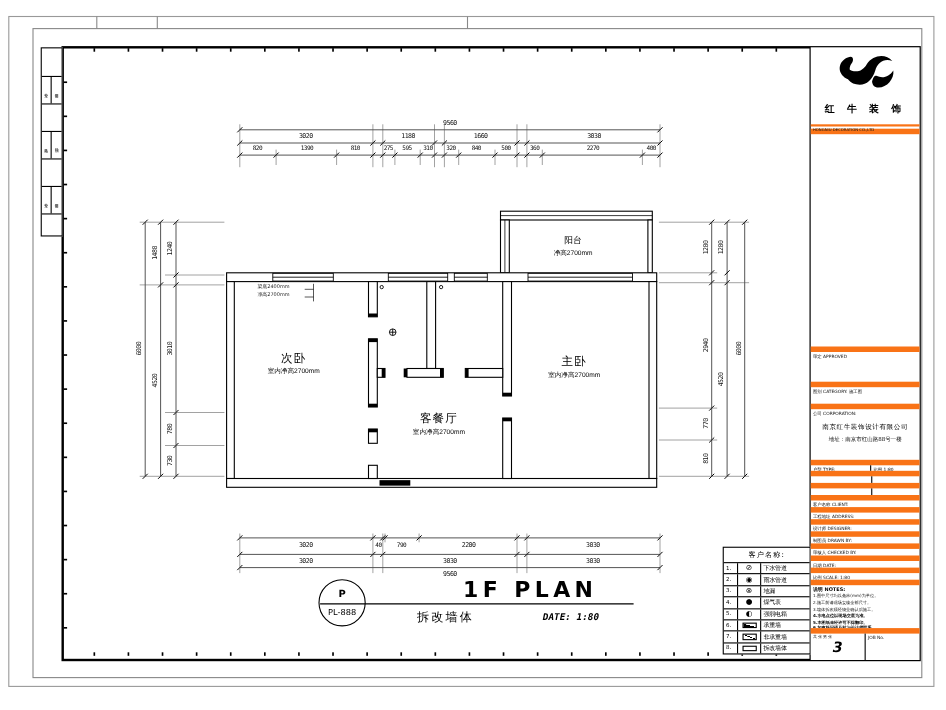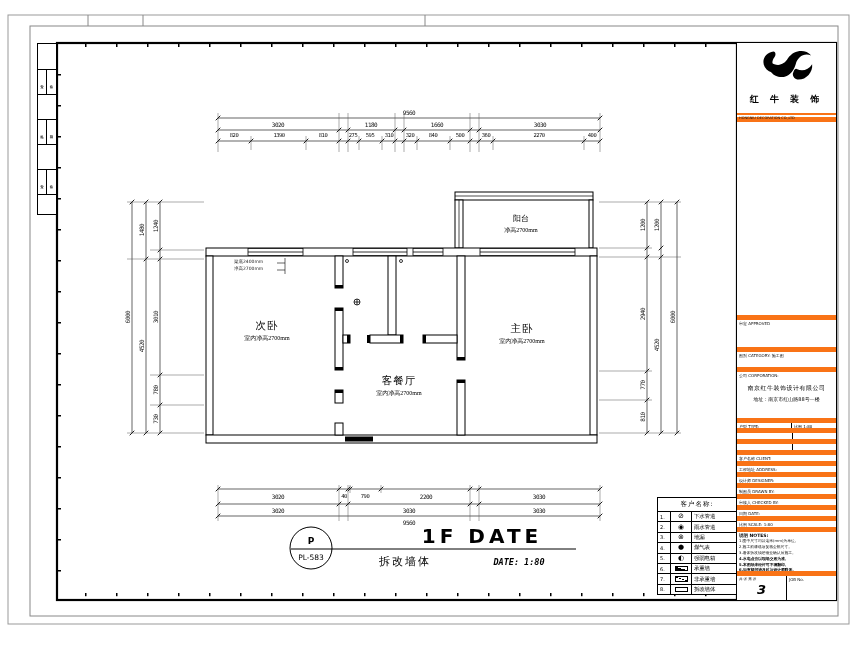--- a/index.html
+++ b/index.html
@@ -1,20 +1,20 @@
 <!DOCTYPE html>
 <html><head>
 <meta charset="utf-8">
 <style>
 *{margin:0;padding:0;box-sizing:border-box}
 html,body{width:860px;height:645px;background:#fff;overflow:hidden}
 body{position:relative;font-family:"DejaVu Sans",sans-serif;color:#000}
 .dim{position:absolute;transform:translate(-50%,-50%);font:6px "DejaVu Sans Mono",monospace;color:#111;white-space:nowrap;letter-spacing:-.5px}
 .dimv{transform:translate(-50%,-50%) rotate(-90deg)}
-.room{position:absolute;transform:translate(-50%,-50%);white-space:nowrap;color:#000;font-family:Liberation Serif, serif}
+.room{position:absolute;transform:translate(-50%,-50%);white-space:nowrap;color:#000;font-family:Liberation Sans, sans-serif}
 .tiny{position:absolute;font-size:4.5px;color:#222;white-space:nowrap;line-height:1.2}
 
 .t-bubble{position:absolute;transform:translate(-50%,-50%);font-weight:bold;white-space:nowrap}
 .t-plan{position:absolute;transform:translate(-50%,-50%);font-weight:900;font-size:20px;letter-spacing:4px;white-space:nowrap}
 .t-cn{position:absolute;transform:translate(-50%,-50%);font-size:11px;letter-spacing:2px;white-space:nowrap}
 .t-scale{position:absolute;transform:translate(-50%,-50%);font:italic bold 8.5px "DejaVu Sans Mono",monospace;white-space:nowrap}
 
 .legend{position:absolute;left:657px;top:497px;width:80px;border:1px solid #000;background:#fff}
 .lg-head{height:13px;font-size:6.5px;letter-spacing:1px;display:flex;align-items:center;justify-content:center}
 .lg-row{display:flex;height:10.4px;border-top:1px solid #000;font-size:6px;align-items:stretch}
@@ -414,22 +414,22 @@
 
 <span class="dim dimv" style="left:642px;top:225px">1200</span>
 <span class="dim dimv" style="left:642px;top:314px">2940</span>
 <span class="dim dimv" style="left:642px;top:385px">770</span>
 <span class="dim dimv" style="left:642px;top:417px">810</span>
 <span class="dim dimv" style="left:656px;top:225px">1200</span>
 <span class="dim dimv" style="left:656px;top:345px">4520</span>
 <span class="dim dimv" style="left:672px;top:317px">6000</span>
 
 <div class="t-bubble" style="left:311px;top:541px;font-size:9px">P</div>
-<div class="t-bubble" style="left:311px;top:557px;font-size:7.5px;font-weight:normal">PL-583</div>
-<div class="t-plan" style="left:482px;top:536px">1F DATE</div>
+<div class="t-bubble" style="left:311px;top:557px;font-size:7.5px;font-weight:normal">PL-888</div>
+<div class="t-plan" style="left:482px;top:536px">1F PLAN</div>
 <div class="t-cn" style="left:405px;top:561px">拆改墙体</div>
 <div class="t-scale" style="left:519px;top:562px">DATE: 1:80</div>
 
 <div class="legend">
   <div class="lg-head">客户名称:</div>
   <div class="lg-row">
       <span class="lg-num">1.</span>
       <span class="lg-sym">⊘</span>
       <span class="lg-lab">下水管道</span>
     </div>

